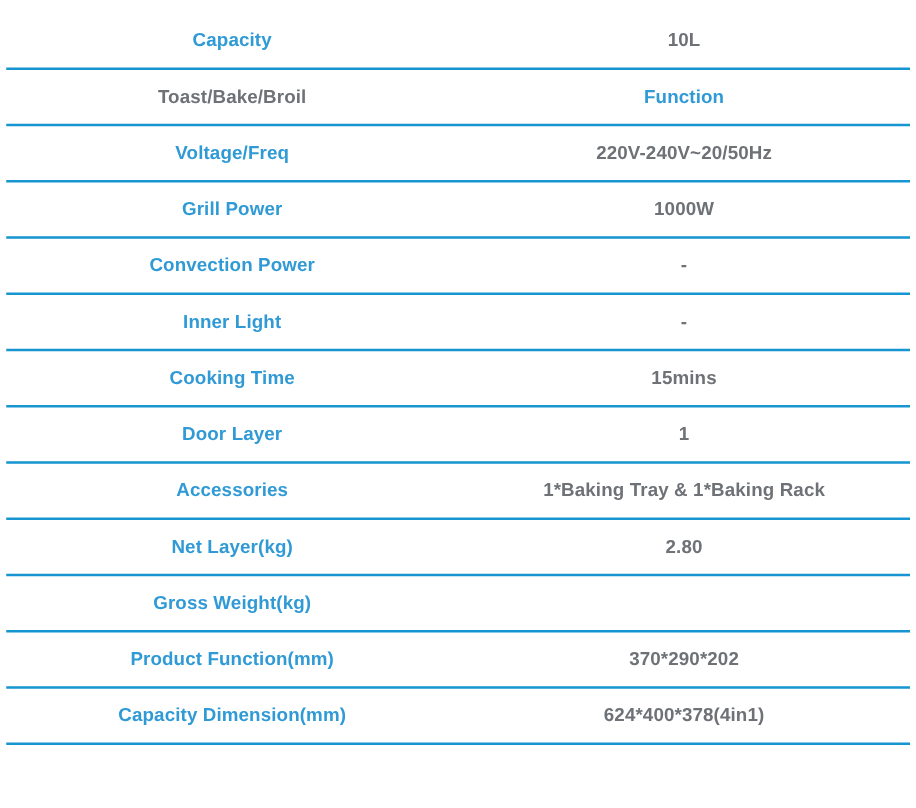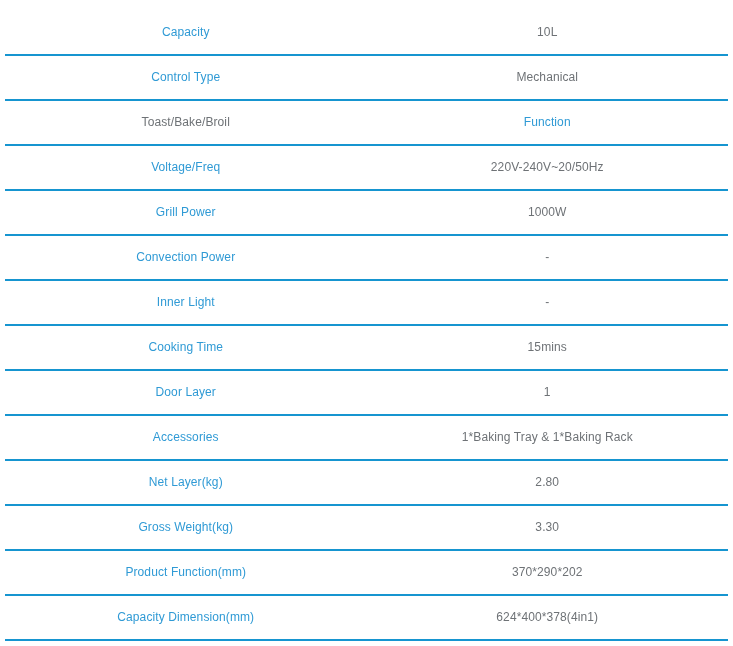--- a/index.html
+++ b/index.html
@@ -25,45 +25,42 @@
   }
   .spec-row {
     display: flex;
     align-items: center;
     height: 45px;
     border-bottom: 2px solid var(--divider);
   }
   .spec-cell {
     width: 50%;
     text-align: center;
-    font-size: 12px;
+    font-size: 15px;
     line-height: 1.2;
     letter-spacing: 0.1px;
+    font-weight: bold;
   }
   .spec-label {
     color: var(--label-text);
   }
   .spec-value {
     color: var(--value-text);
   }
 </style>
 </head>
 <body>
 
 <div class="spec-table">
 
   <div class="spec-row">
     <div class="spec-cell spec-label">Capacity</div>
     <div class="spec-cell spec-value">10L</div>
   </div>
 
-  <div class="spec-row">
-    <div class="spec-cell spec-label">Control Type</div>
-    <div class="spec-cell spec-value">Mechanical</div>
-  </div>
 
   <div class="spec-row">
     <div class="spec-cell spec-value">Toast/Bake/Broil</div>
     <div class="spec-cell spec-label">Function</div>
   </div>
 
   <div class="spec-row">
     <div class="spec-cell spec-label">Voltage/Freq</div>
     <div class="spec-cell spec-value">220V-240V~20/50Hz</div>
   </div>
@@ -98,21 +95,20 @@
     <div class="spec-cell spec-value">1*Baking Tray &amp; 1*Baking Rack</div>
   </div>
 
   <div class="spec-row">
     <div class="spec-cell spec-label">Net Layer(kg)</div>
     <div class="spec-cell spec-value">2.80</div>
   </div>
 
   <div class="spec-row">
     <div class="spec-cell spec-label">Gross Weight(kg)</div>
-    <div class="spec-cell spec-value">3.30</div>
   </div>
 
   <div class="spec-row">
     <div class="spec-cell spec-label">Product Function(mm)</div>
     <div class="spec-cell spec-value">370*290*202</div>
   </div>
 
   <div class="spec-row">
     <div class="spec-cell spec-label">Capacity Dimension(mm)</div>
     <div class="spec-cell spec-value">624*400*378(4in1)</div>

